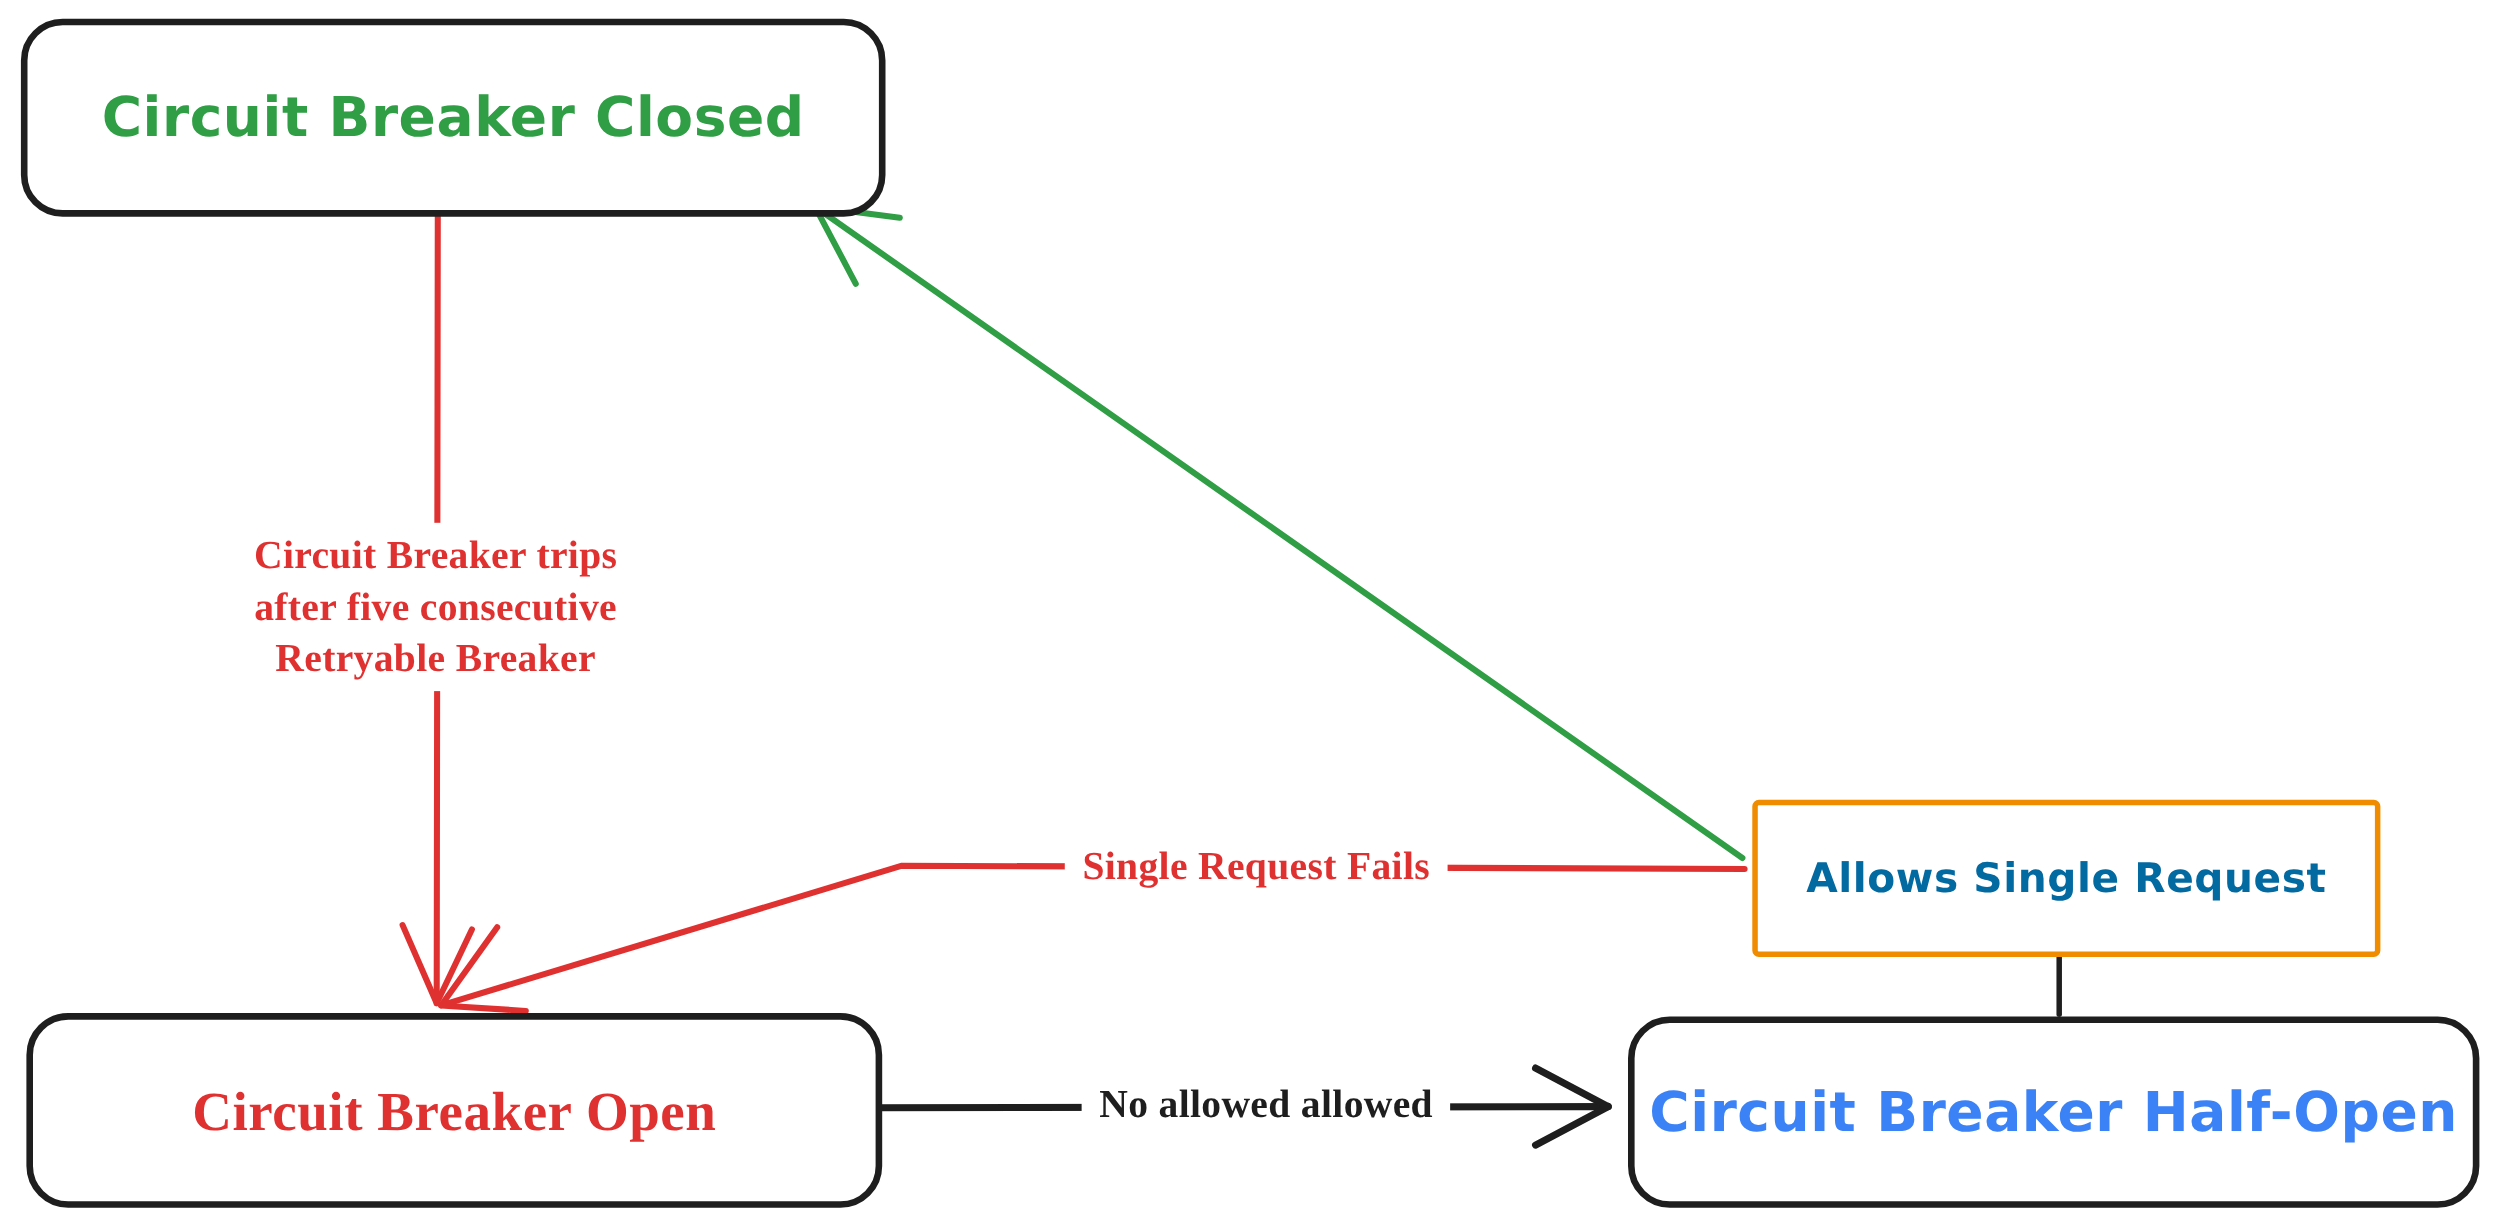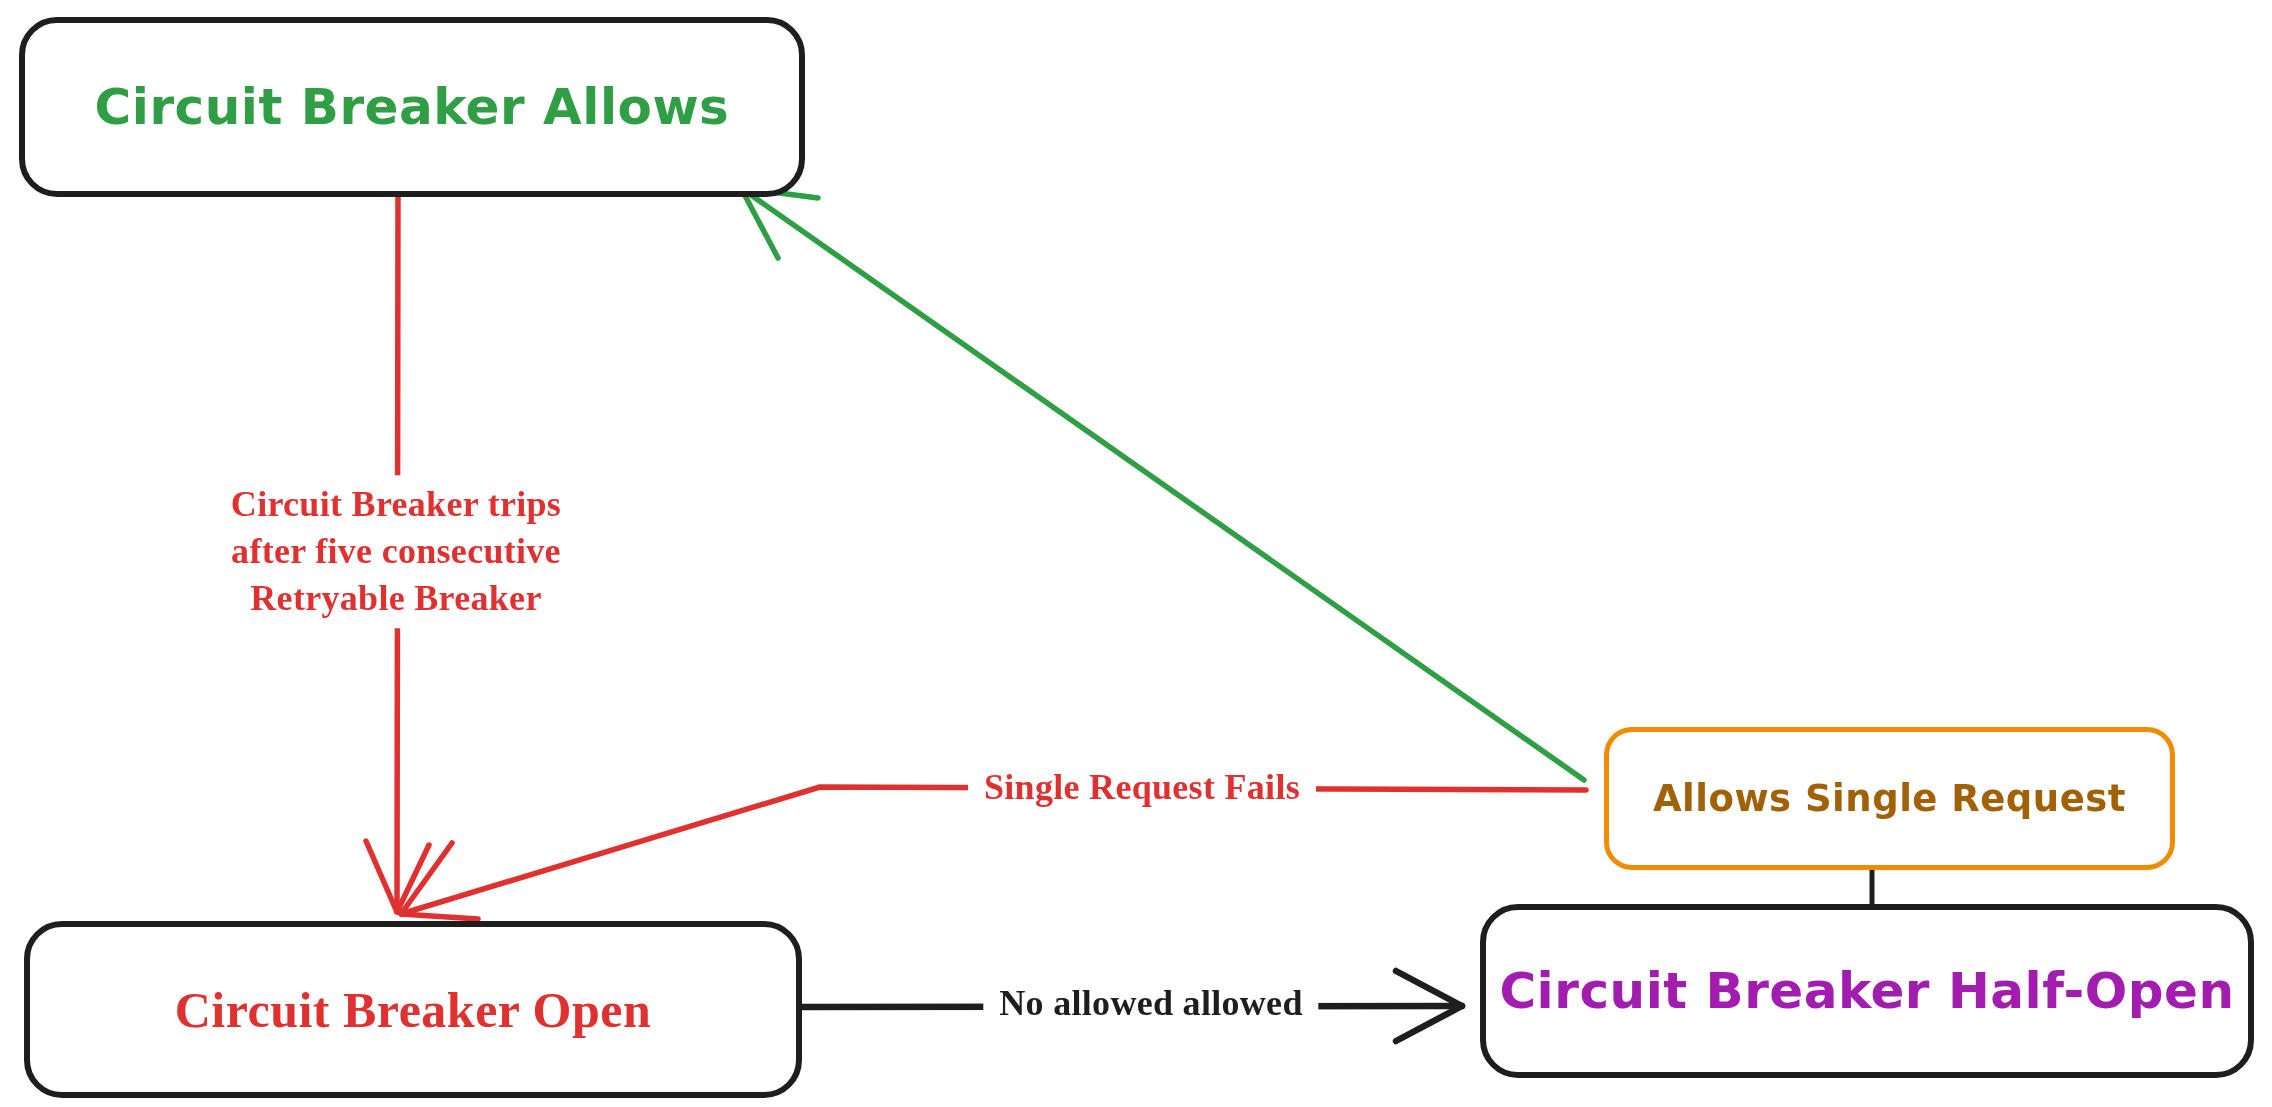--- a/index.html
+++ b/index.html
@@ -27,24 +27,24 @@
     align-items: center;
     justify-content: center;
     font-weight: bold;
     font-size: 50px;
     white-space: nowrap;
     z-index: 3;
     letter-spacing: 0.5px;
   }
   #node-closed    { left: 19px;   top: 17px;  width: 774px; height: 168px; color: #2f9e44; }
   #node-open      { left: 24px;   top: 921px; width: 766px; height: 165px; color: #e03131; font-family: Liberation Serif, serif; }
-  #node-half-open { left: 1480px; top: 904px; width: 762px; height: 162px; color: #a21caf; }
+  #node-half-open { left: 1480px; top: 924px; width: 762px; height: 162px; color: #3b82f6; }
   #node-allows    {
     left: 1593px; top: 727px; width: 561px; height: 133px;
-    color: #a16207; border: 5px solid #f08c00; border-radius: 28px; font-size: 37px; margin-left: 11px;
+    color: #0369a1; border: 5px solid #f08c00; border-radius: 6px; font-size: 37px;
   }
   
   .edge-label {
     position: absolute;
     transform: translate(-50%, -50%);
     background: #ffffff;
     text-align: center;
     font-weight: bold;
     font-size: 36px;
     line-height: 1.31;
@@ -101,21 +101,21 @@
 
   <div class="edge-label" id="label-fails">
     <span class="line">Single Request Fails</span>
   </div>
 
   <div class="edge-label" id="label-delay">
     <span class="line">No allowed allowed</span>
   </div>
 
   <div class="node" id="node-closed">
-    <span>Circuit Breaker Allows</span>
+    <span>Circuit Breaker Closed</span>
   </div>
 
   <div class="node" id="node-open">
     <span>Circuit Breaker Open</span>
   </div>
 
   <div class="node" id="node-allows">
     <span>Allows Single Request</span>
   </div>
 

